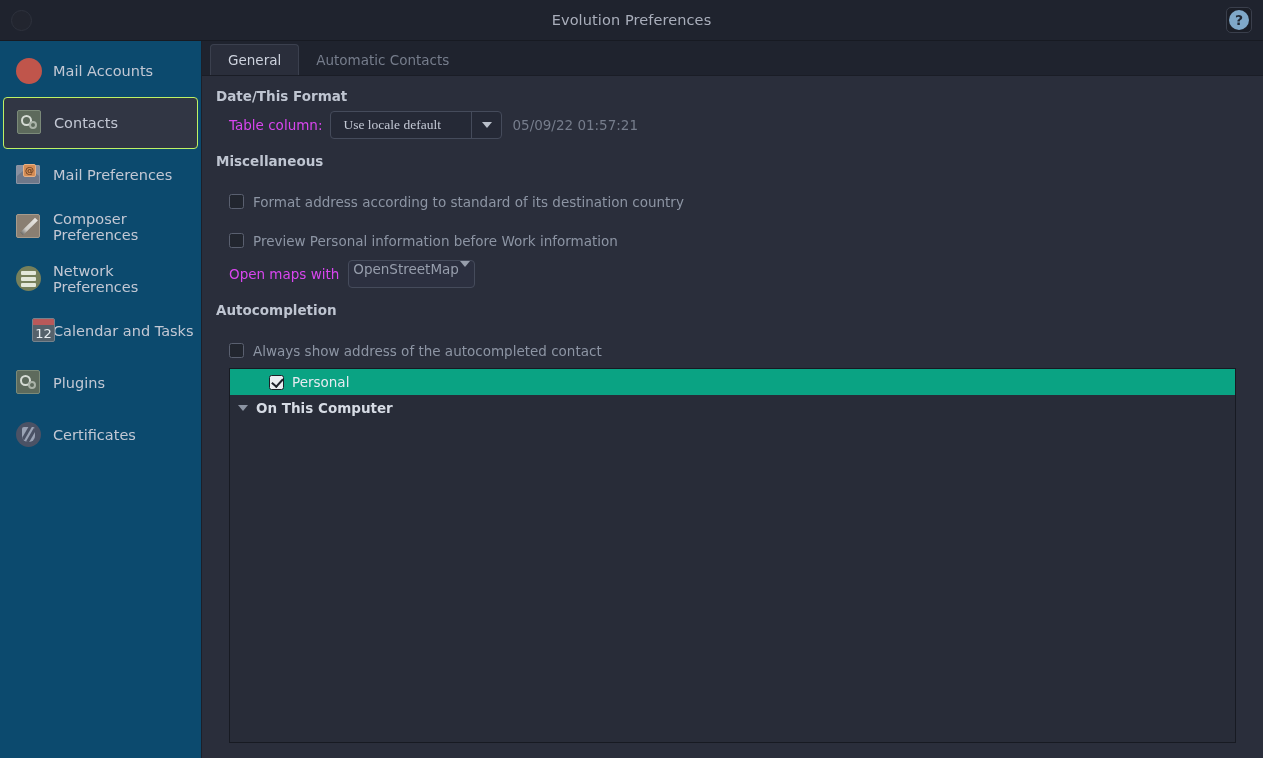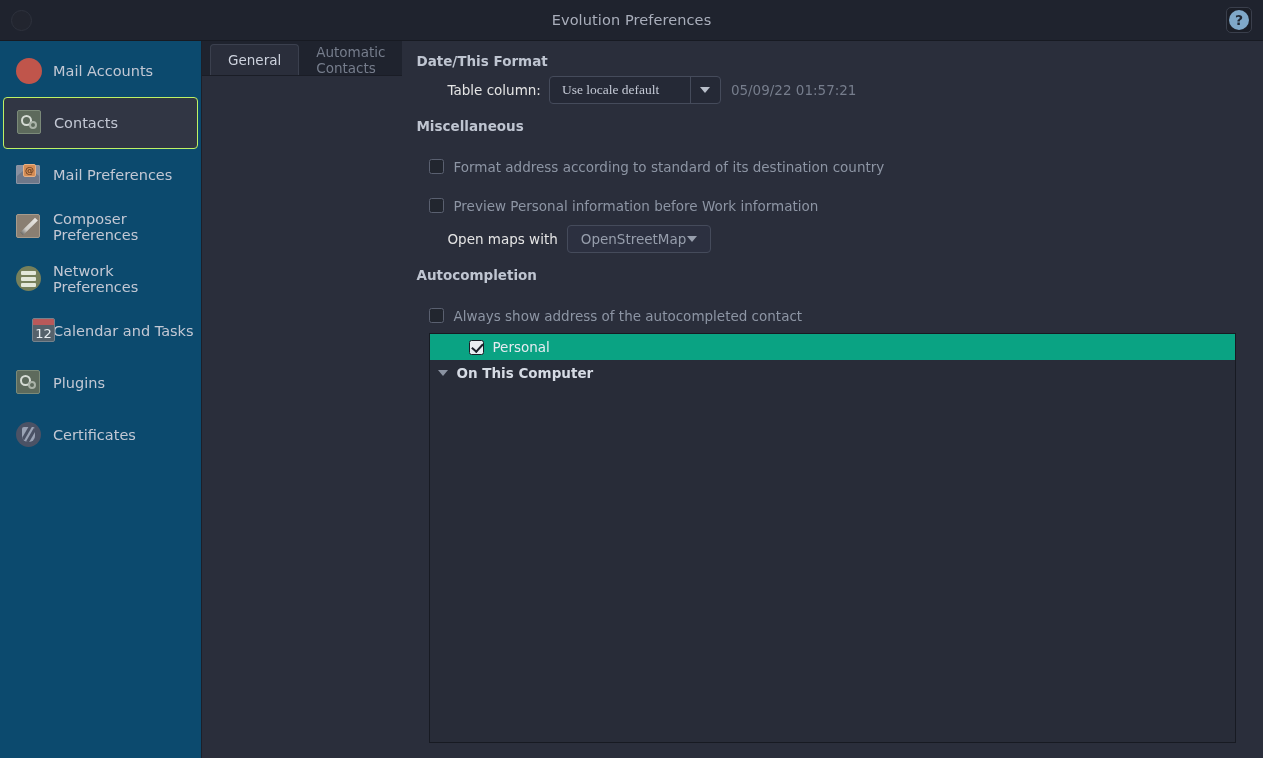--- a/index.html
+++ b/index.html
@@ -186,21 +186,21 @@
     content:""; position:absolute; width: 3px; height: 22px;
     background:#4b5265; transform: rotate(30deg); top:-3px;
   }
   .ic-cert .shield:before { left: 2px; }
   .ic-cert .shield:after  { left: 8px; }
 
   
   .content {
     flex: 1 1 auto;
     background: #2a2e3b;
-    display: flex; flex-direction: row;
+    display: flex; flex-direction: column;
     min-width: 0;
   }
   .tabbar {
     height: 35px; flex: 0 0 35px;
     background: #1f232e;
     border-bottom: 1px solid #1a1d26;
     display: flex; align-items: stretch;
     padding: 3px 0 0 8px;
   }
   .tab {
@@ -222,23 +222,22 @@
   .pane { flex: 1 1 auto; padding: 12px 14px 0 14px; min-height: 0; display:flex; flex-direction:column;}
   .group-title {
     font-size: 13.5px;
     font-weight: bold;
     color: #bfc5d1;
     margin-bottom: 7px;
     font-family: "DejaVu Sans", sans-serif;
   }
   .row { display: flex; align-items: center; margin-left: 13px; }
   .lbl {
-    font-size: 13.5px; color: #e5e5e5;
-    font-family: "DejaVu Sans", sans-serif;
-    margin-left: 18px;
+    font-size: 13.5px; color: #d946ef;
+    font-family: "DejaVu Sans", sans-serif;
   }
   .combo {
     display: inline-flex; align-items: stretch;
     height: 28px;
     background: #252936;
     border: 1px solid #454b5b;
     border-radius: 4px;
     margin-left: 8px;
     cursor: pointer;
     overflow: hidden;
@@ -261,22 +260,22 @@
     border-right: 5px solid transparent;
     border-top: 6px solid #b9bfca;
   }
   .sample {
     margin-left: 10px;
     font-size: 13.5px; color: #767d8c;
     font-family: "DejaVu Sans", sans-serif;
   }
 
   .mini-combo {
-    display:inline-flex; align-items:center; gap:1px;
-    height: 28px; padding: 0 13px;
+    display:inline-flex; gap:1px;
+    height: 28px; padding: 0 4px;
     border: 1px solid #454b5b; border-radius: 4px;
     background: #2c3040;
     margin-left: 9px; cursor:pointer;
     font-size: 13.5px; color: #979eac;
     font-family: "DejaVu Sans", sans-serif;
   }
   .mini-combo .caret { border-top-color: #979eac; }
 
   .chk-row { display: flex; align-items: center; margin-left: 13px; height: 27px; margin-top: 12px; }
   .checkbox {

